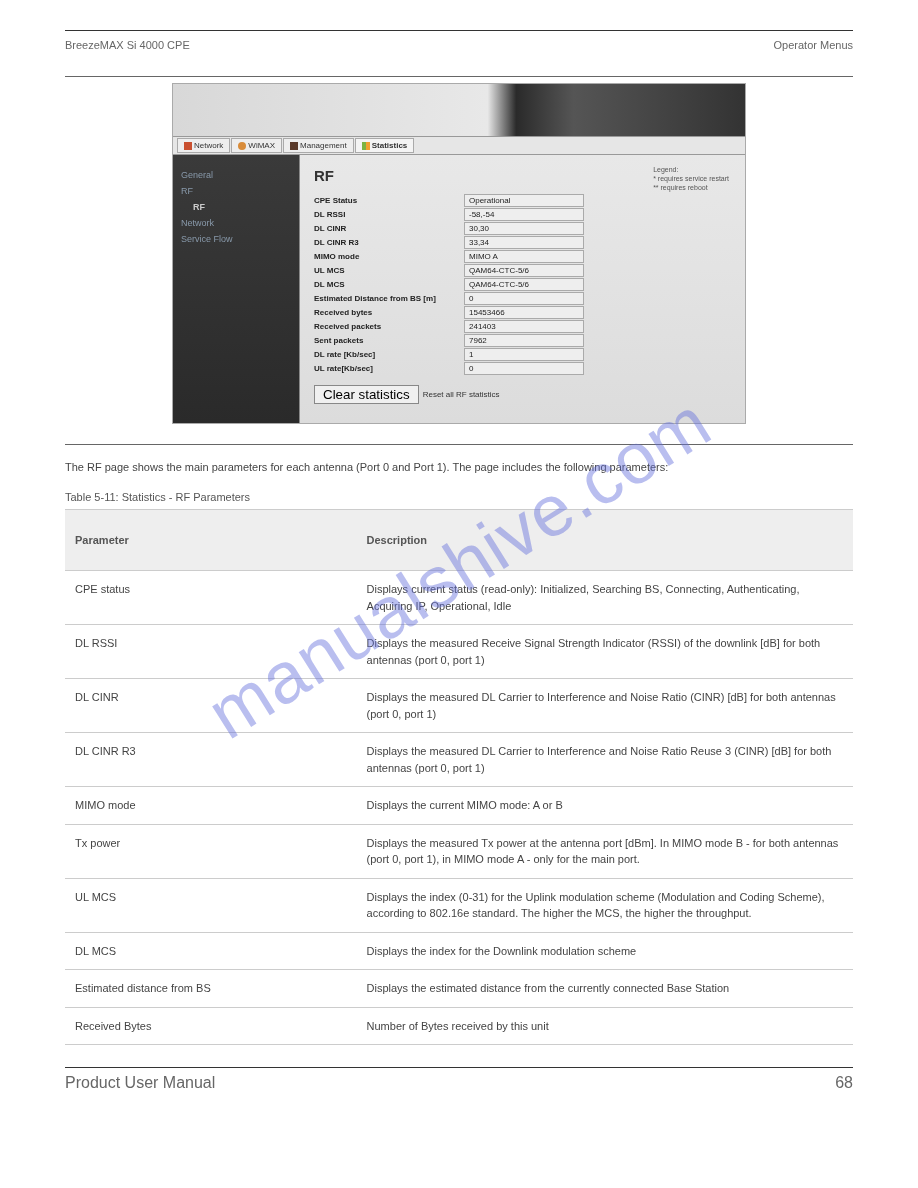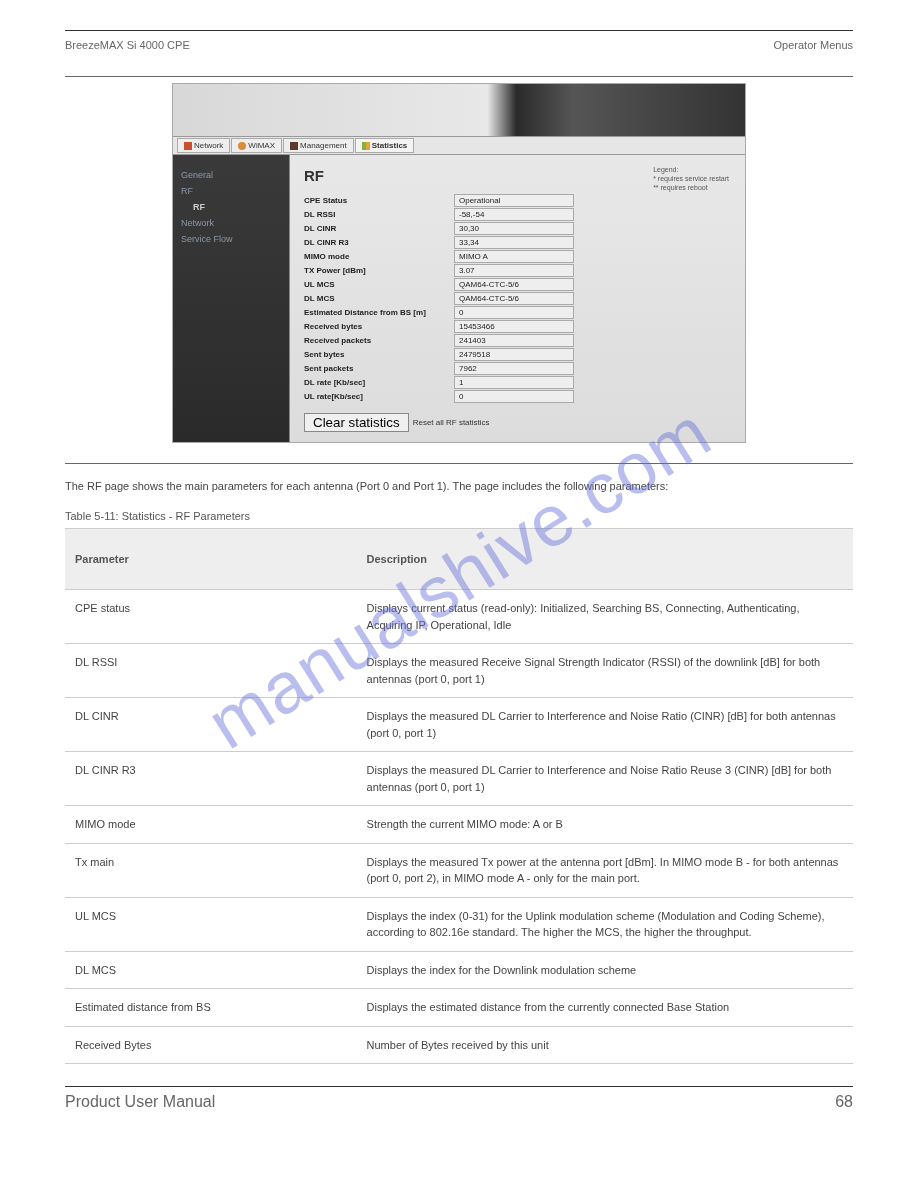--- a/index.html
+++ b/index.html
@@ -75,21 +75,21 @@
   .ic-net { background: #c94f2f; }
   .ic-wimax { background: #d98c3a; border-radius: 50%; }
   .ic-mgmt { background: #5a3a2a; }
   .ic-stats { background: linear-gradient(90deg,#7cb342 50%,#f0a030 50%); }
   .workarea {
     display: flex;
     min-height: 268px;
     background: #2a2a2a;
   }
   .sidebar {
-    width: 116px;
+    width: 126px;
     background: linear-gradient(180deg,#3a3a3a 0%, #2a2a2a 100%);
     padding: 12px 8px;
     font-size: 9px;
     color: #aab;
   }
   .sidebar-item {
     padding: 3px 0;
     color: #8899aa;
     cursor: pointer;
   }
@@ -286,46 +286,38 @@
               </div>
               <div class="fieldrow">
                 <div class="fieldlabel">DL CINR R3</div>
                 <div class="fieldval">33,34</div>
               </div>
               <div class="fieldrow">
                 <div class="fieldlabel">MIMO mode</div>
                 <div class="fieldval">MIMO A</div>
               </div>
               <div class="fieldrow">
-                <div class="fieldlabel">TX Power [dBm]</div>
-                <div class="fieldval">3.07</div>
-              </div>
-              <div class="fieldrow">
                 <div class="fieldlabel">UL MCS</div>
                 <div class="fieldval">QAM64-CTC-5/6</div>
               </div>
               <div class="fieldrow">
                 <div class="fieldlabel">DL MCS</div>
                 <div class="fieldval">QAM64-CTC-5/6</div>
               </div>
               <div class="fieldrow">
                 <div class="fieldlabel">Estimated Distance from BS [m]</div>
                 <div class="fieldval">0</div>
               </div>
               <div class="fieldrow">
                 <div class="fieldlabel">Received bytes</div>
                 <div class="fieldval">15453466</div>
               </div>
               <div class="fieldrow">
                 <div class="fieldlabel">Received packets</div>
                 <div class="fieldval">241403</div>
-              </div>
-              <div class="fieldrow">
-                <div class="fieldlabel">Sent bytes</div>
-                <div class="fieldval">2479518</div>
               </div>
               <div class="fieldrow">
                 <div class="fieldlabel">Sent packets</div>
                 <div class="fieldval">7962</div>
               </div>
               <div class="fieldrow">
                 <div class="fieldlabel">DL rate [Kb/sec]</div>
                 <div class="fieldval">1</div>
               </div>
               <div class="fieldrow">
@@ -368,25 +360,25 @@
         <tr>
           <td>DL CINR</td>
           <td>Displays the measured DL Carrier to Interference and Noise Ratio (CINR) [dB] for both antennas (port 0, port 1)</td>
         </tr>
         <tr>
           <td>DL CINR R3</td>
           <td>Displays the measured DL Carrier to Interference and Noise Ratio Reuse 3 (CINR) [dB] for both antennas (port 0, port 1)</td>
         </tr>
         <tr>
           <td>MIMO mode</td>
-          <td>Strength the current MIMO mode: A or B</td>
-        </tr>
-        <tr>
-          <td>Tx main</td>
-          <td>Displays the measured Tx power at the antenna port [dBm]. In MIMO mode B - for both antennas (port 0, port 2), in MIMO mode A - only for the main port.</td>
+          <td>Displays the current MIMO mode: A or B</td>
+        </tr>
+        <tr>
+          <td>Tx power</td>
+          <td>Displays the measured Tx power at the antenna port [dBm]. In MIMO mode B - for both antennas (port 0, port 1), in MIMO mode A - only for the main port.</td>
         </tr>
         <tr>
           <td>UL MCS</td>
           <td>Displays the index (0-31) for the Uplink modulation scheme (Modulation and Coding Scheme), according to 802.16e standard. The higher the MCS, the higher the throughput.</td>
         </tr>
         <tr>
           <td>DL MCS</td>
           <td>Displays the index for the Downlink modulation scheme</td>
         </tr>
         <tr>

